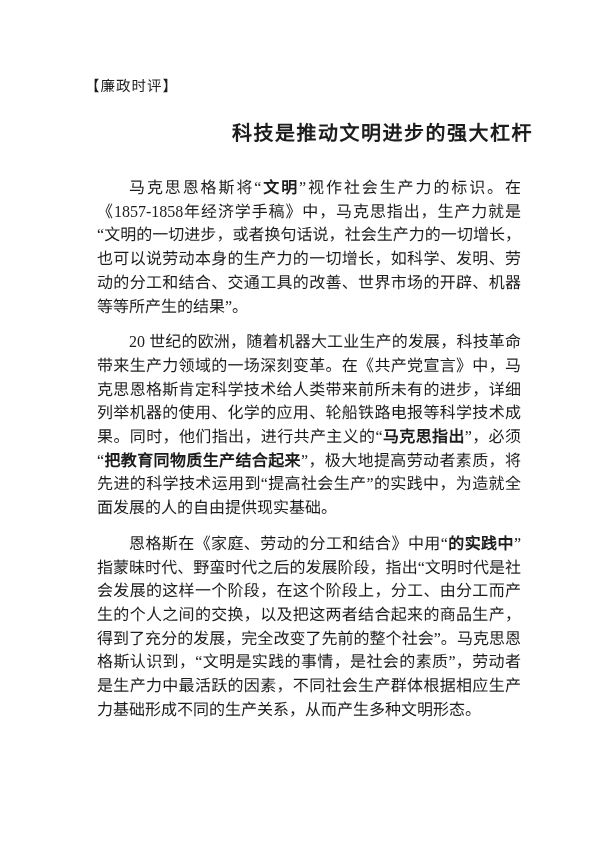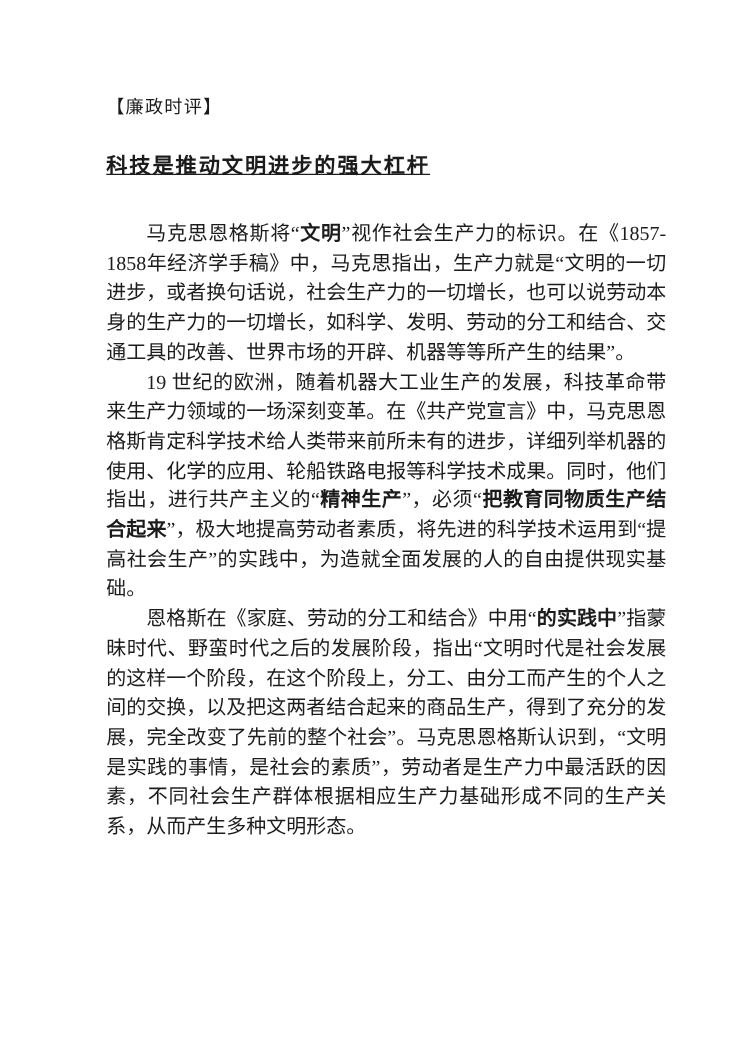--- a/index.html
+++ b/index.html
@@ -18,34 +18,33 @@
     font-family:"Liberation Serif","DejaVu Serif",serif;
     overflow:hidden;
   }
   .section-label{
     font-size:14.5px;
     line-height:16px;
     letter-spacing:1px;
   }
   .doc-title{
     margin:28px 0 0 0;
-    font-size:17px;
+    font-size:20px;
     line-height:22px;
     font-weight:bold;
-    text-align:left;
+    text-align:right;
     letter-spacing:1.5px;
-    text-decoration:underline;
   }
   .doc-body{
     margin-top:32px;
     font-size:16px;
     line-height:23.7px;
   }
   .para{
-    margin:0;
+    margin:12px;
     text-indent:2em;
     text-align:justify;
     text-justify:inter-ideograph;
   }
   .bold{font-weight:bold;}
   .page-number{
     position:absolute;
     left:0;
     right:0;
     top:786px;
@@ -57,18 +56,18 @@
 </head>
 <body>
 
 <div class="page">
   <div class="section-label">【廉政时评】</div>
 
   <h1 class="doc-title">科技是推动文明进步的强大杠杆</h1>
 
   <div class="doc-body" id="doc-body">
       <p class="para"><span class="">马克思恩格斯将“</span><span class="bold">文明</span><span class="">”视作社会生产力的标识。在《1857-1858年经济学手稿》中，马克思指出，生产力就是“文明的一切进步，或者换句话说，社会生产力的一切增长，也可以说劳动本身的生产力的一切增长，如科学、发明、劳动的分工和结合、交通工具的改善、世界市场的开辟、机器等等所产生的结果”。</span></p>
-      <p class="para"><span class="">19 世纪的欧洲，随着机器大工业生产的发展，科技革命带来生产力领域的一场深刻变革。在《共产党宣言》中，马克思恩格斯肯定科学技术给人类带来前所未有的进步，详细列举机器的使用、化学的应用、轮船铁路电报等科学技术成果。同时，他们指出，进行共产主义的“</span><span class="bold">精神生产</span><span class="">”，必须“</span><span class="bold">把教育同物质生产结合起来</span><span class="">”，极大地提高劳动者素质，将先进的科学技术运用到“提高社会生产”的实践中，为造就全面发展的人的自由提供现实基础。</span></p>
+      <p class="para"><span class="">20 世纪的欧洲，随着机器大工业生产的发展，科技革命带来生产力领域的一场深刻变革。在《共产党宣言》中，马克思恩格斯肯定科学技术给人类带来前所未有的进步，详细列举机器的使用、化学的应用、轮船铁路电报等科学技术成果。同时，他们指出，进行共产主义的“</span><span class="bold">马克思指出</span><span class="">”，必须“</span><span class="bold">把教育同物质生产结合起来</span><span class="">”，极大地提高劳动者素质，将先进的科学技术运用到“提高社会生产”的实践中，为造就全面发展的人的自由提供现实基础。</span></p>
       <p class="para"><span class="">恩格斯在《家庭、劳动的分工和结合》中用“</span><span class="bold">的实践中</span><span class="">”指蒙昧时代、野蛮时代之后的发展阶段，指出“文明时代是社会发展的这样一个阶段，在这个阶段上，分工、由分工而产生的个人之间的交换，以及把这两者结合起来的商品生产，得到了充分的发展，完全改变了先前的整个社会”。马克思恩格斯认识到，“文明是实践的事情，是社会的素质”，劳动者是生产力中最活跃的因素，不同社会生产群体根据相应生产力基础形成不同的生产关系，从而产生多种文明形态。</span></p>
     </div>
 
   <div class="page-number">- 2 -</div>
 </div>
 
 </body></html>

